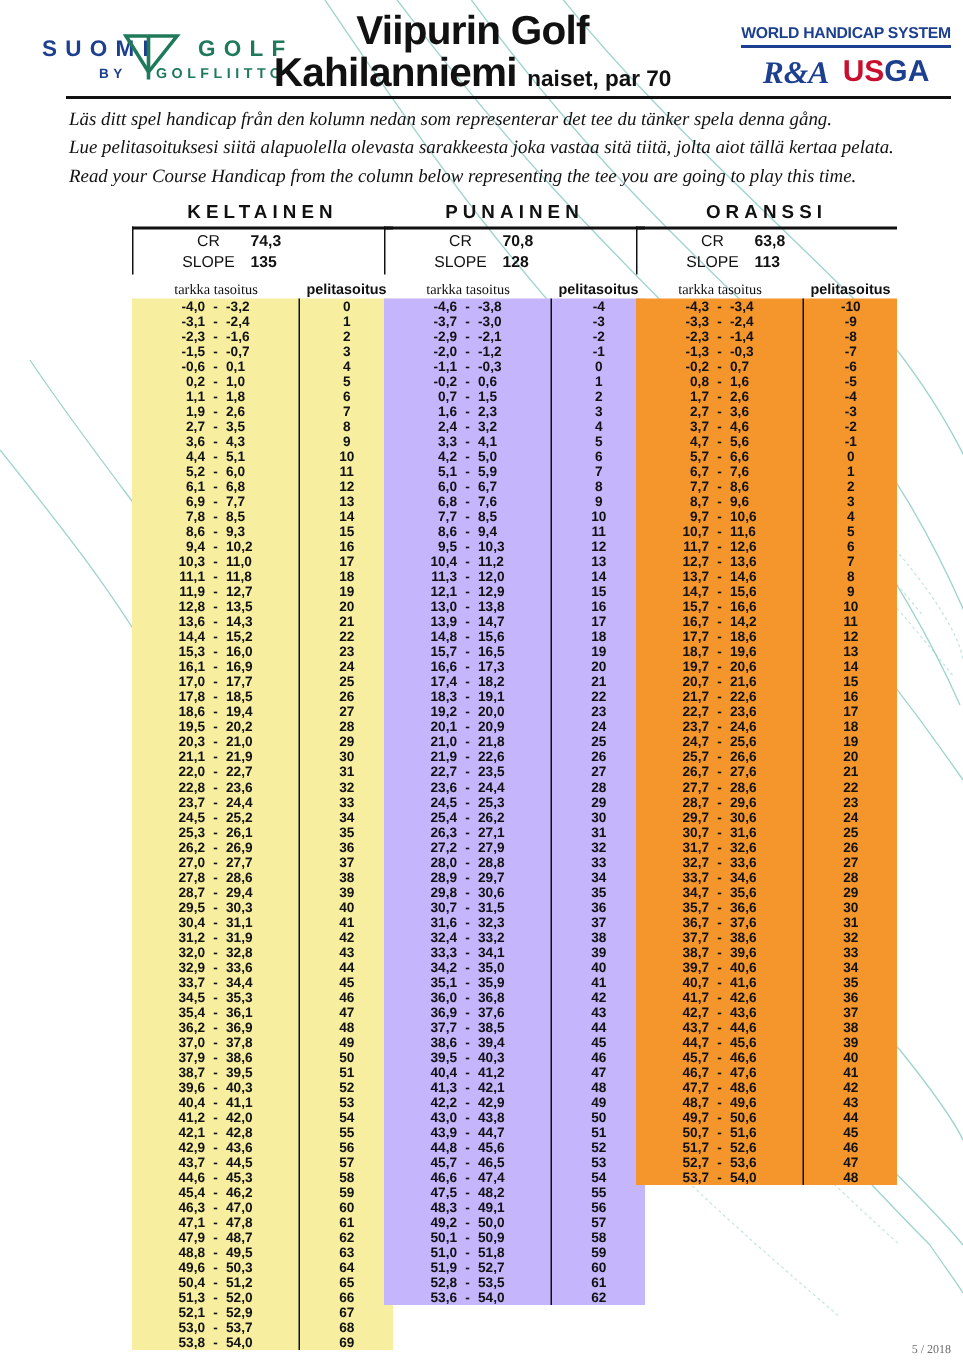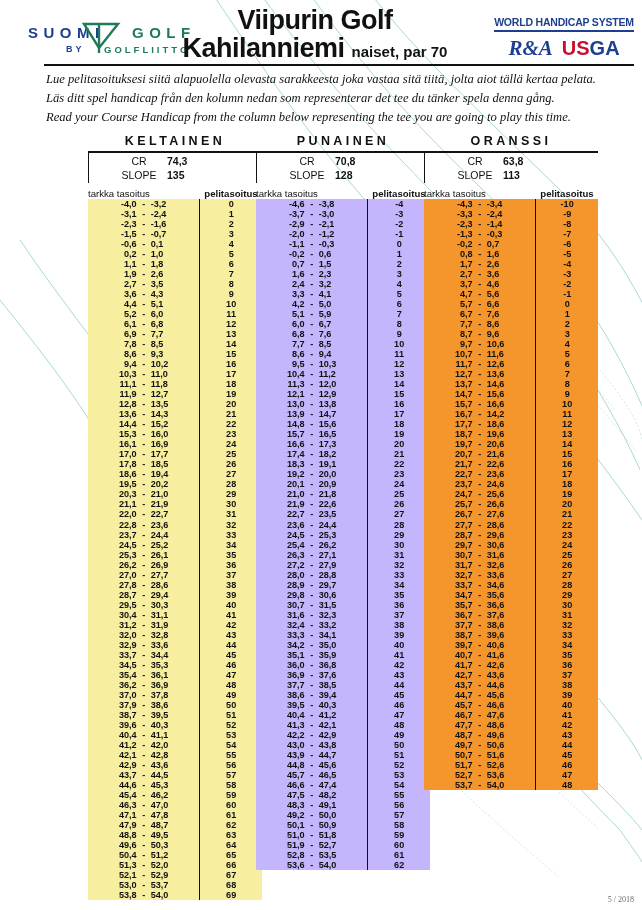--- a/index.html
+++ b/index.html
@@ -48,21 +48,21 @@
 
   
   .tee-heads{position:absolute;top:134px;left:0;width:642px;height:66px;}
   .tee{position:absolute;top:0;}
   .tee .tname{font-size:12.5px;font-weight:bold;letter-spacing:3.4px;color:#111;text-align:center;}
   .tee .box{margin-top:3px;border-top:2px solid #111;border-left:1.6px solid #111;padding:2px 0 0 0;}
   .tee .kv{display:flex;font-size:10.5px;color:#111;line-height:1.32;}
   .tee .kv .k{width:56px;text-align:center;padding-left:22px;}
   .tee .kv .v{font-weight:bold;}
   .tee .cols{display:flex;margin-top:5px;}
-  .tee .cols .c1{width:112px;font-size:9.6px;color:#111;}
+  .tee .cols .c1{width:112px;text-align:center;font-size:9.6px;color:#111;font-family:Liberation Serif, serif;}
   .tee .cols .c2{width:62px;text-align:center;font-size:9.6px;color:#111;font-weight:bold;}
 
   
   .bands{position:absolute;top:199px;left:0;width:642px;height:690px;}
   .band{position:absolute;top:0;display:flex;}
   .band .rangecol{width:112px;}
   .band .hcol{width:62px;border-left:1.7px solid #111;}
   .band .cell{height:10.02px;line-height:10.02px;font-size:9.1px;font-weight:bold;color:#111;
      text-align:center;white-space:nowrap;font-family:"Liberation Sans",sans-serif;}
   .band .cell .lo{display:inline-block;width:34px;text-align:right;}
@@ -128,22 +128,22 @@
       <div class="whs-row">
         <span class="ra">R&amp;A</span>
         <span class="usga"><span class="u">US</span><span class="sga">GA</span></span>
       </div>
     </div>
   </div>
 
   <div class="rule"></div>
 
   <div class="instr">
+    <div>Läs ditt spel handicap från den kolumn nedan som representerar det tee du tänker spela denna gång.</div>
     <div>Lue pelitasoituksesi siitä alapuolella olevasta sarakkeesta joka vastaa sitä tiitä, jolta aiot tällä kertaa pelata.</div>
-    <div>Läs ditt spel handicap från den kolumn nedan som representerar det tee du tänker spela denna gång.</div>
     <div>Read your Course Handicap from the column below representing the tee you are going to play this time.</div>
   </div>
 
   <div class="tee-heads" id="tee-heads">
       <div class="tee" style="left: 88px; width: 174px;">
         <div class="tname">KELTAINEN</div>
         <div class="box">
           <div class="kv">
             <span class="k">CR</span>
             <span class="v">74,3</span>

